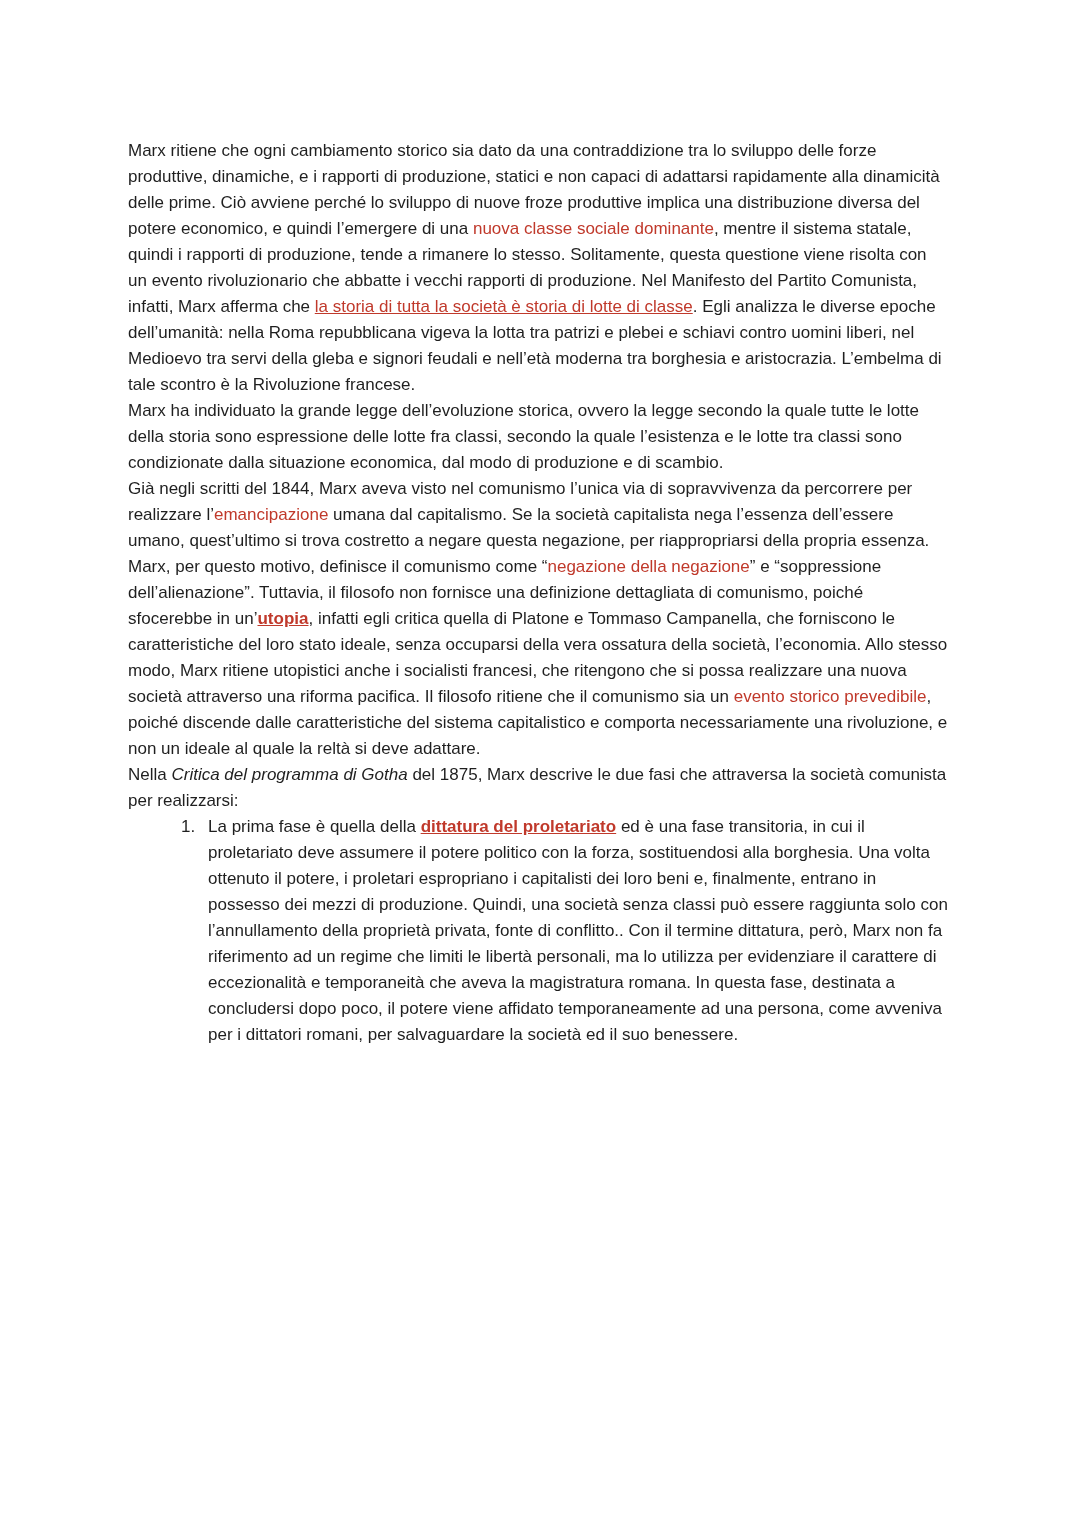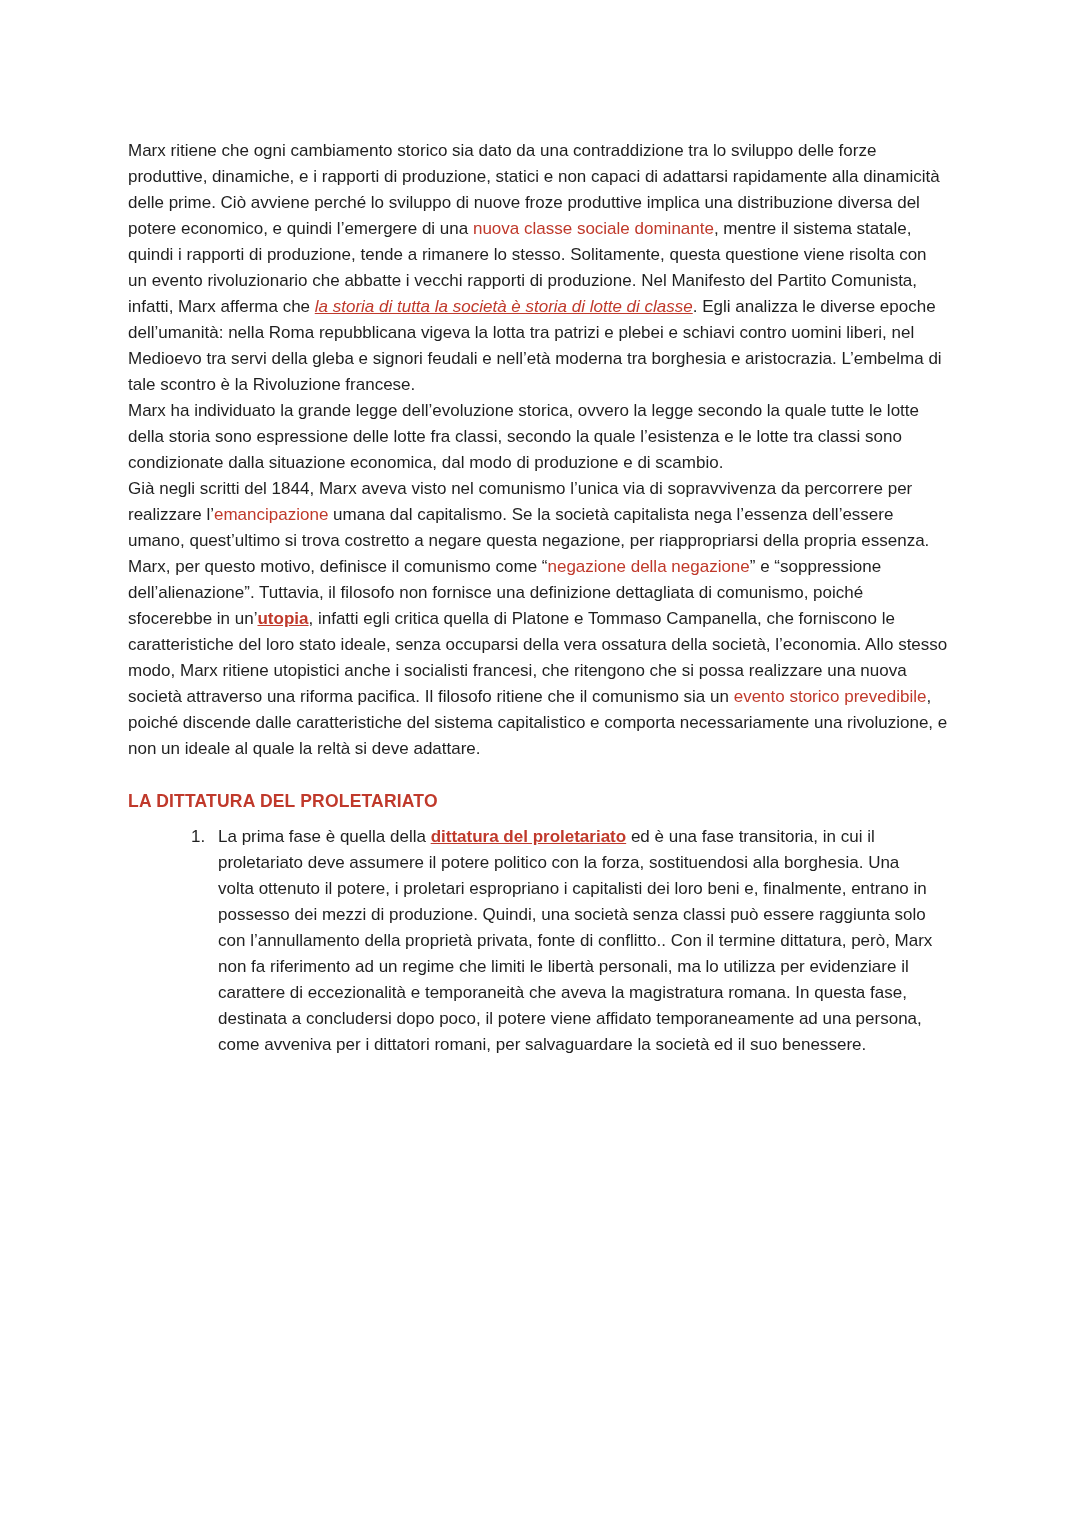--- a/index.html
+++ b/index.html
@@ -31,50 +31,49 @@
     margin: 26px 0 0 0;
     font-size: 17.5px;
     line-height: 26px;
     font-weight: bold;
     color: var(--accent);
     letter-spacing: 0.2px;
   }
   .accent { color: var(--accent); }
   .accent-em {
     color: var(--accent);
-    font-style: italic;
     text-decoration: underline;
   }
   .accent-bold {
     color: var(--accent);
     font-weight: bold;
     text-decoration: underline;
   }
   .em { font-style: italic; }
   ol.doc-list {
     margin: 0;
     padding-left: 72px;
   }
   ol.doc-list > li {
     padding-left: 8px;
-    margin: 10px;
+    margin: 0;
   }
 </style>
 </head>
 <body>
 
 <div class="page">
 
   <p class="doc-paragraph"><span>Marx ritiene che ogni cambiamento storico sia dato da una contraddizione tra lo sviluppo delle forze produttive, dinamiche, e i rapporti di produzione, statici e non capaci di adattarsi rapidamente alla dinamicità delle prime. Ciò avviene perché lo sviluppo di nuove froze produttive implica una distribuzione diversa del potere economico, e quindi l’emergere di una </span><span class="accent">nuova classe sociale dominante</span><span>, mentre il sistema statale, quindi i rapporti di produzione, tende a rimanere lo stesso. Solitamente, questa questione viene risolta con un evento rivoluzionario che abbatte i vecchi rapporti di produzione. Nel Manifesto del Partito Comunista, infatti, Marx afferma che </span><span class="accent-em">la storia di tutta la società è storia di lotte di classe</span><span>. Egli analizza le diverse epoche dell’umanità: nella Roma repubblicana vigeva la lotta tra patrizi e plebei e schiavi contro uomini liberi, nel Medioevo tra servi della gleba e signori feudali e nell’età moderna tra borghesia e aristocrazia. L’embelma di tale scontro è la Rivoluzione francese.</span></p>
 
   <p class="doc-paragraph"><span>Marx ha individuato la grande legge dell’evoluzione storica, ovvero la legge secondo la quale tutte le lotte della storia sono espressione delle lotte fra classi, secondo la quale l’esistenza e le lotte tra classi sono condizionate dalla situazione economica, dal modo di produzione e di scambio.</span></p>
 
 
   <p class="doc-paragraph"><span>Già negli scritti del 1844, Marx aveva visto nel comunismo l’unica via di sopravvivenza da percorrere per realizzare l’</span><span class="accent">emancipazione</span><span> umana dal capitalismo. Se la società capitalista nega l’essenza dell’essere umano, quest’ultimo si trova costretto a negare questa negazione, per riappropriarsi della propria essenza. Marx, per questo motivo, definisce il comunismo come “</span><span class="accent">negazione della negazione</span><span>” e “soppressione dell’alienazione”. Tuttavia, il filosofo non fornisce una definizione dettagliata di comunismo, poiché sfocerebbe in un’</span><span class="accent-bold">utopia</span><span>, infatti egli critica quella di Platone e Tommaso Campanella, che forniscono le caratteristiche del loro stato ideale, senza occuparsi della vera ossatura della società, l’economia. Allo stesso modo, Marx ritiene utopistici anche i socialisti francesi, che ritengono che si possa realizzare una nuova società attraverso una riforma pacifica. Il filosofo ritiene che il comunismo sia un </span><span class="accent">evento storico prevedibile</span><span>, poiché discende dalle caratteristiche del sistema capitalistico e comporta necessariamente una rivoluzione, e non un ideale al quale la reltà si deve adattare.</span></p>
 
-  <h2 class="doc-heading">LA DITTATURA DEL PROLETARIATO</h2>
 
+  <p class="doc-paragraph"><span>Nella </span><span class="em">Critica del programma di Gotha</span><span> del 1875, Marx descrive le due fasi che attraversa la società comunista per realizzarsi:</span></p>
 
   <ol class="doc-list">
     <li><span>La prima fase è quella della </span><span class="accent-bold">dittatura del proletariato</span><span> ed è una fase transitoria, in cui il proletariato deve assumere il potere politico con la forza, sostituendosi alla borghesia. Una volta ottenuto il potere, i proletari espropriano i capitalisti dei loro beni e, finalmente, entrano in possesso dei mezzi di produzione. Quindi, una società senza classi può essere raggiunta solo con l’annullamento della proprietà privata, fonte di conflitto.. Con il termine dittatura, però, Marx non fa riferimento ad un regime che limiti le libertà personali, ma lo utilizza per evidenziare il carattere di eccezionalità e temporaneità che aveva la magistratura romana. In questa fase, destinata a concludersi dopo poco, il potere viene affidato temporaneamente ad una persona, come avveniva per i dittatori romani, per salvaguardare la società ed il suo benessere.</span></li>
   </ol>
 
 </div>
 
 </body></html>

